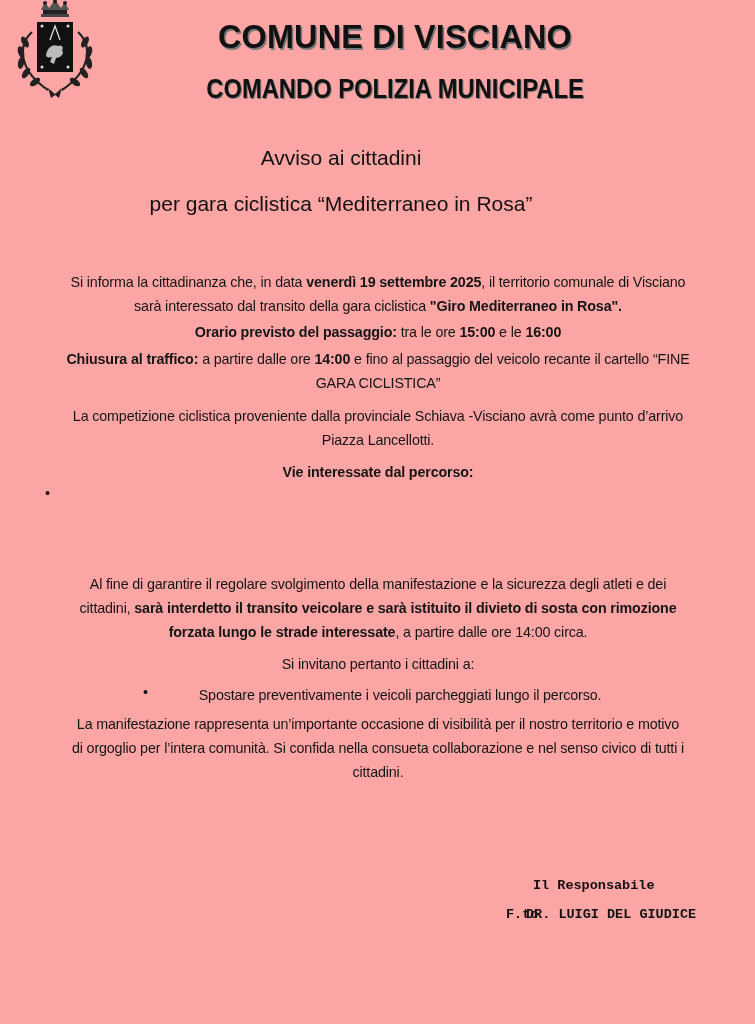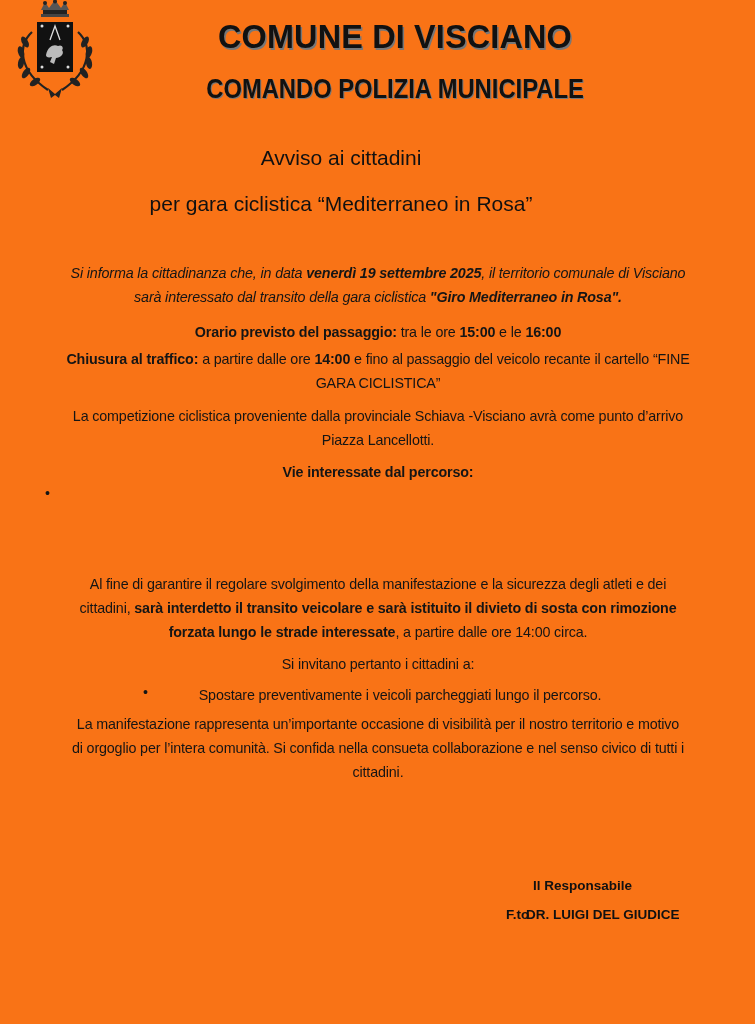--- a/index.html
+++ b/index.html
@@ -2,21 +2,21 @@
 <html><head>
   <meta charset="utf-8">
   <style>
     html, body { margin: 0; padding: 0; }
     body {
       width: 755px; height: 1024px; overflow: hidden;
       background: #ffffff; color: #111111;
       font-family: "Liberation Sans Narrow", "Liberation Sans", sans-serif;
       position: relative;
     }
-    .page { position: absolute; inset: 0; background: #f97316; }
+    .page { position: absolute; inset: 0; background: #fca5a5; }
     .crest { position: absolute; left: 10px; top: 0px; width: 90px; height: 100px; }
     .hdr1 {
       position: absolute; left: 160px; top: 18px; width: 470px;
       text-align: center; font-family: "Liberation Sans", sans-serif;
       font-weight: 900; font-size: 33px; letter-spacing: 0.2px; color: #111;
       text-shadow: 1.5px 1.5px 0 #777;
       transform: scaleX(0.98);
     }
     .hdr2 {
       position: absolute; left: 150px; top: 74px; width: 490px;
@@ -31,21 +31,21 @@
     }
     .t1 { top: 146px; font-size: 21px; font-weight: 400; }
     .t2 { top: 192px; font-size: 21px; font-weight: 400; }
     .para {
       position: absolute; left: 18px; width: 720px; text-align: center;
       font-family: "Liberation Sans", sans-serif; font-size: 14.3px; line-height: 24px;
       color: #151515; letter-spacing: -0.15px;
     }
     .para b { font-weight: 700; }
     .bullet-line { position: absolute; font-family: "Liberation Sans", sans-serif; font-size: 14.3px; color: #151515; }
-    .sig { position: absolute; font-family: Liberation Sans, sans-serif; font-weight: 700; font-size: 13.5px; color: #111; }
+    .sig { position: absolute; font-family: Liberation Mono, monospace; font-weight: 700; font-size: 13.5px; color: #111; }
   </style>
 </head>
 <body>
 
 <div class="page">
 
   <svg class="crest" viewBox="0 0 90 100">
 
     <g fill="#222">
       <rect x="33" y="10" width="24" height="5"></rect>
@@ -84,21 +84,21 @@
     <path d="M40 40 L45 26 L50 40" fill="none" stroke="#ddd" stroke-width="1.3"></path>
     <path d="M36 55 C 38 46, 44 44, 48 46 C 52 44, 54 48, 52 50 C 55 54, 50 58, 46 58 L 44 64 L 40 62 L 42 57 C 38 58, 36 57, 36 55 Z" fill="#bbb"></path>
   </svg>
 
   <div class="hdr1">COMUNE DI VISCIANO</div>
   <div class="hdr2">COMANDO POLIZIA MUNICIPALE</div>
 
   <div class="title t1">Avviso ai cittadini</div>
   <div class="title t2">per gara ciclistica “Mediterraneo in Rosa”</div>
 
-  <div class="para" style="top:261px;font-style:italic;">
+  <div class="para" style="top:270px;">
     <span>Si informa la cittadinanza che, in data </span><b>venerdì 19 settembre 2025</b><span>, il territorio comunale di Visciano</span><br>
     <span>sarà interessato dal transito della gara ciclistica </span><b>"Giro  Mediterraneo in Rosa".</b>
   </div>
 
   <div class="para" style="top:320px;">
     <b>Orario previsto del passaggio:</b><span> tra le ore </span><b>15:00</b><span> e le </span><b>16:00</b>
   </div>
 
   <div class="para" style="top:347px;">
     <b>Chiusura al traffico:</b><span> a partire dalle ore </span><b>14:00</b><span> e fino al passaggio del veicolo recante il cartello “FINE</span><br>

